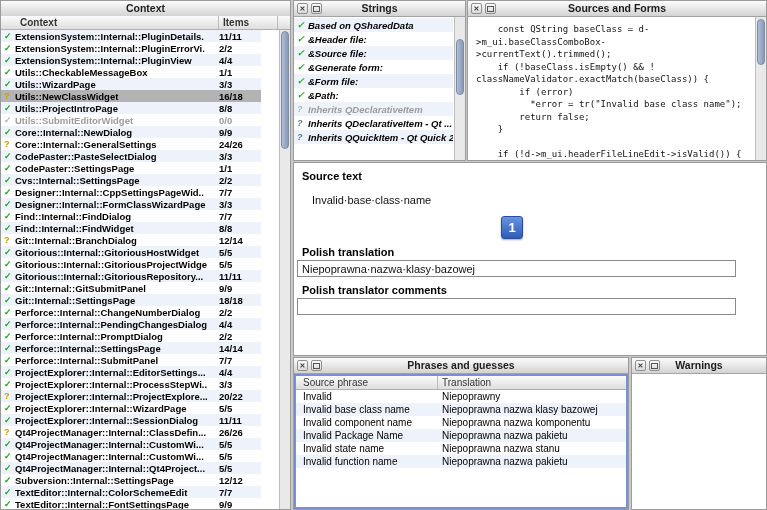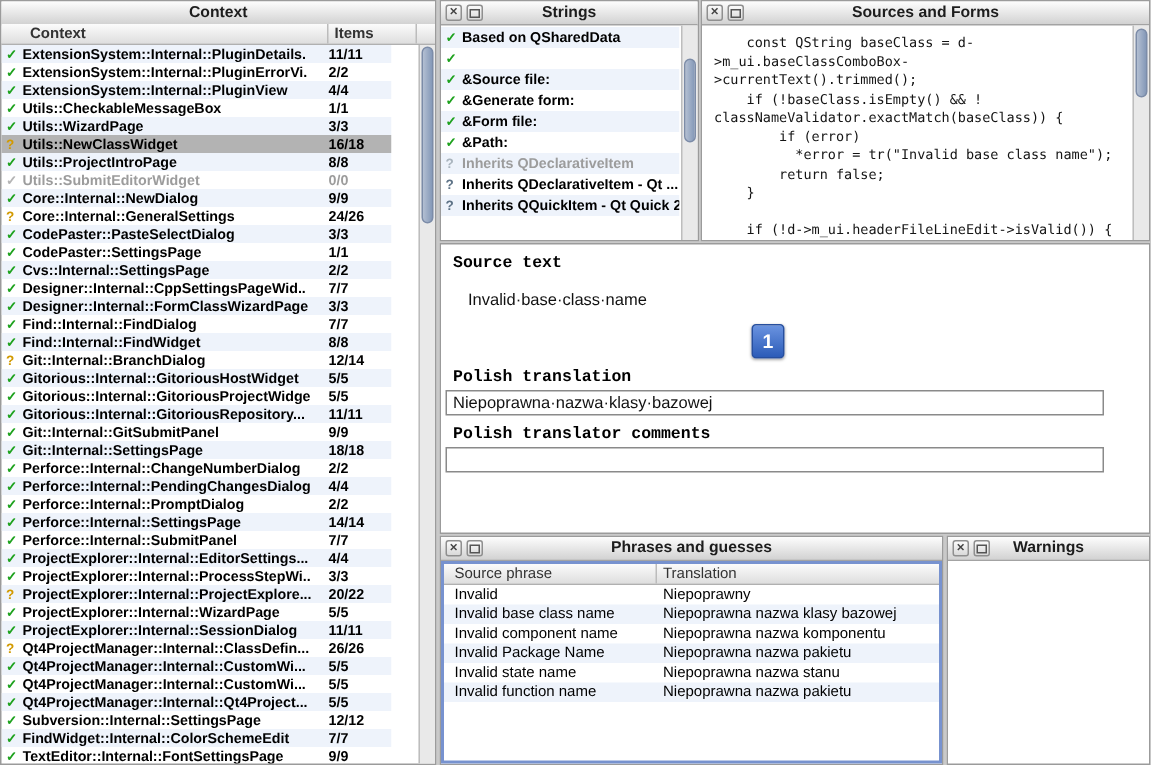--- a/index.html
+++ b/index.html
@@ -50,39 +50,39 @@
   .icon-cell.question-gray::before  { content:"?"; color:#a9b4bd; }
   .icon-cell.question-dark::before  { content:"?"; color:#5d7286; }
   .ctx-name { width:204px; white-space:nowrap; overflow:hidden; }
   .ctx-items { flex:1; white-space:nowrap; }
   #ctx-scroll { top:29px; right:0; bottom:0; }
   #ctx-thumb { top:1px; height:118px; }
 
   
   #strings-panel { left:293px; top:0; width:173px; height:161px; }
   .str-list { position:absolute; top:17px; left:0; width:159px; bottom:0; overflow:hidden; }
-  .str-row { display:flex; align-items:center; height:14px; font-size:9.5px; font-weight:bold; }
+  .str-row { display:flex; align-items:center; height:14px; font-size:9.5px; font-weight:bold;font-style:italic; }
   .str-row:nth-child(odd) { background:#eef3fb; }
   .str-row.dim .str-text { color:#9c9c9c; }
   .str-text { flex:1; white-space:nowrap; overflow:hidden; }
   #str-scroll { top:16px; right:0; bottom:0; }
   #str-thumb { top:22px; height:56px; }
 
   
   #sources-panel { left:467px; top:0; width:300px; height:161px; }
   .code { position:absolute; top:17px; left:0; right:13px; bottom:1px; padding:5px 2px 0 8px;
     font-family:"DejaVu Sans Mono", monospace; font-size:9px; color:#141414; overflow:hidden; }
   .code-line { white-space:pre; height:12.5px; line-height:12.5px; }
   #src-scroll { top:16px; right:0; bottom:0; }
   #src-thumb { top:2px; height:46px; }
 
   
   #editor-area { left:293px; top:162px; width:474px; height:194px; background:#fff;
     border:1px solid #9b9b9b; position:absolute; }
-  .ed-label { position:absolute; left:8px; font-size:11px; font-weight:bold; color:#000;font-family:Liberation Mono, monospace; }
+  .ed-label { position:absolute; left:8px; font-size:11px; font-weight:bold; color:#000; }
   #lbl-source { top:7px; }
   #src-string { position:absolute; left:18px; top:31px; font-size:11px; color:#111; }
   #lbl-translation { top:83px; }
   #lbl-comments { top:121px; }
   .ed-input { position:absolute; left:3px; width:439px; height:17px;
     border:1px solid #8a8a8a; background:#fff; font-family:"Liberation Sans",sans-serif;
     font-size:11px; padding:0 4px; color:#111; }
   #tr-input { top:97px; }
   #cm-input { top:135px; }
   .callout { position:absolute; left:207px; top:53px; width:22px; height:23px;
@@ -303,21 +303,21 @@
         <span class="ctx-name">Qt4ProjectManager::Internal::Qt4Project...</span>
         <span class="ctx-items">5/5</span>
       </div>
       <div class="ctx-row">
         <span class="icon-cell check-green"></span>
         <span class="ctx-name">Subversion::Internal::SettingsPage</span>
         <span class="ctx-items">12/12</span>
       </div>
       <div class="ctx-row">
         <span class="icon-cell check-green"></span>
-        <span class="ctx-name">FindWidget::Internal::ColorSchemeEdit</span>
+        <span class="ctx-name">TextEditor::Internal::ColorSchemeEdit</span>
         <span class="ctx-items">7/7</span>
       </div>
       <div class="ctx-row">
         <span class="icon-cell check-green"></span>
         <span class="ctx-name">TextEditor::Internal::FontSettingsPage</span>
         <span class="ctx-items">9/9</span>
       </div>
   </div>
   <div class="vscroll" id="ctx-scroll">
     <div class="vthumb" id="ctx-thumb"></div>
@@ -332,20 +332,21 @@
     </span>
     <span>Strings</span>
   </div>
   <div class="str-list">
     <div class="str-row">
         <span class="icon-cell check-green"></span>
         <span class="str-text">Based on QSharedData</span>
       </div>
       <div class="str-row">
         <span class="icon-cell check-green"></span>
+        <span class="str-text">&amp;Header file:</span>
       </div>
       <div class="str-row">
         <span class="icon-cell check-green"></span>
         <span class="str-text">&amp;Source file:</span>
       </div>
       <div class="str-row">
         <span class="icon-cell check-green"></span>
         <span class="str-text">&amp;Generate form:</span>
       </div>
       <div class="str-row">

